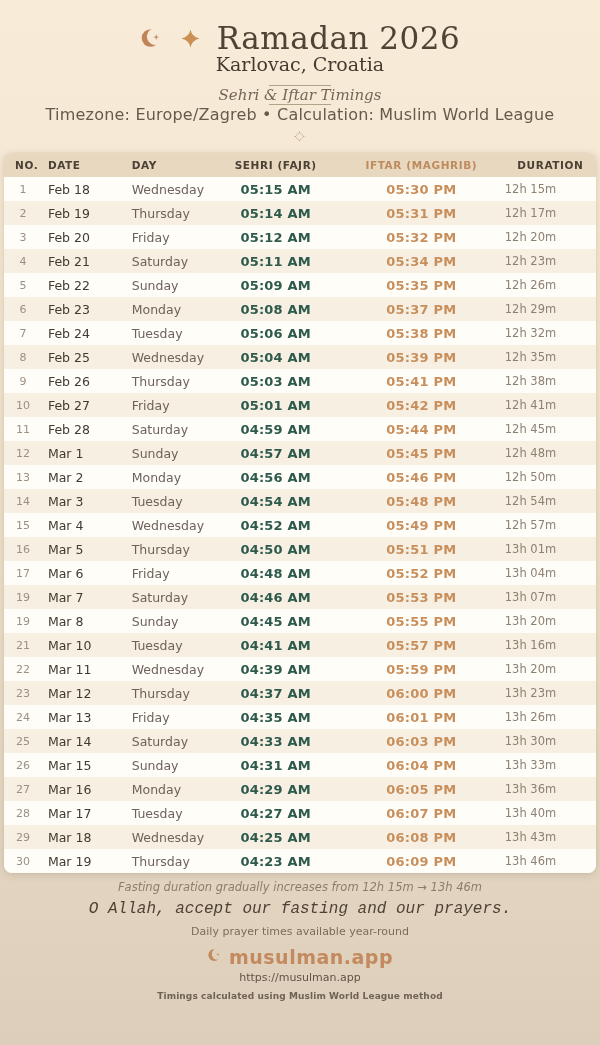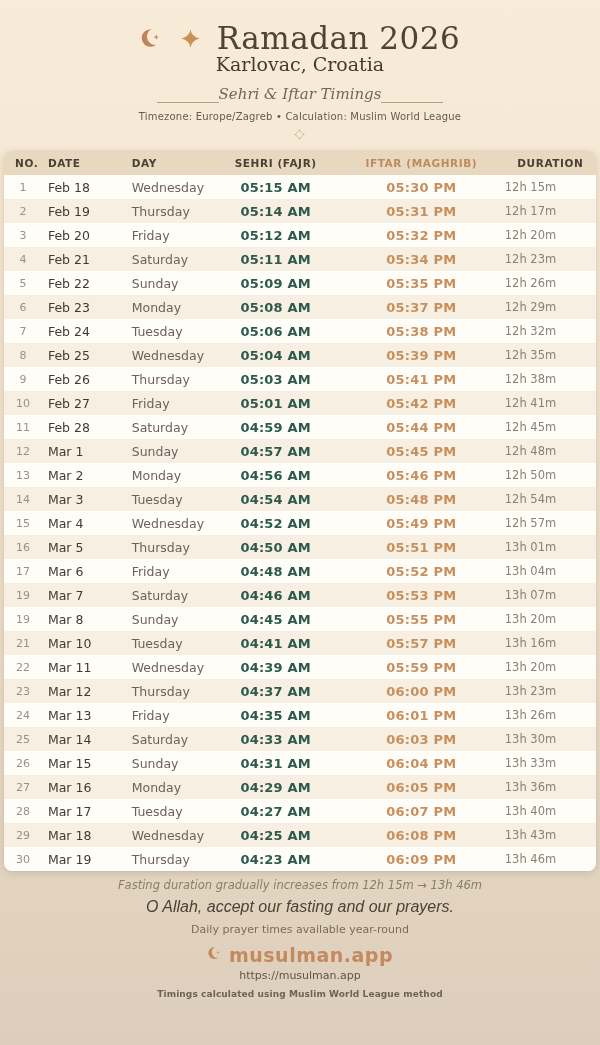--- a/index.html
+++ b/index.html
@@ -10,24 +10,24 @@
     color:#4b4034;
   }
   .page { width:600px; height:1045px; display:flex; flex-direction:column; align-items:center; }
 
   
   .hdr { text-align:center; padding-top:20px; }
   .title-row { display:flex; align-items:center; justify-content:center; gap:17px; }
   .title-row svg { display:block; }
   .page-title { font-family:"DejaVu Serif", serif; font-size:31px; font-weight:400; color:#4f4335; letter-spacing:0.5px; }
   .location { font-family:"DejaVu Serif", serif; font-size:19px; font-weight:400; color:#443a2e; margin-top:-3px; }
-  .subtitle-row { display:flex; align-items:flex-end; justify-content:center; margin-top:10px; }
+  .subtitle-row { display:flex; align-items:center; justify-content:center; margin-top:10px;flex-direction:column; }
   .subtitle-row .line { width:62px; height:1px; background:#b3a189; }
   .subtitle { font-family:"DejaVu Serif", serif; font-style:italic; font-size:15px; color:#766555; }
-  .meta { margin-top:8px; font-size:10px; font-weight:500; color:#675a4a; letter-spacing:0.2px; }
+  .meta { font-size:16px; font-weight:500; color:#675a4a; letter-spacing:0.2px; }
   .ornament { margin:9px auto 0; width:7px; height:7px; border:1px dotted #bda684; transform:rotate(45deg); }
 
   
   .card {
     margin-top:13px; width:592px; background:#fcf9f3; border-radius:8px; overflow:hidden;
     box-shadow:0 2px 8px rgba(97,75,52,0.18), 0 0 1px rgba(97,75,52,0.25);
   }
   table { width:100%; border-collapse:collapse; table-layout:fixed; }
   col.w-no { width:6.4%; } col.w-date { width:14.5%; } col.w-day { width:14.5%; }
   col.w-sehri { width:21%; } col.w-iftar { width:28.2%; } col.w-dur { width:15.4%; }
@@ -47,21 +47,21 @@
   td.c-no { text-align:center; color:#9c9083; font-size:11px; }
   td.c-date { padding-left:6px; color:#433a2f; }
   td.c-day { padding-left:4px; color:#6e635a; }
   td.c-sehri { text-align:center; font-weight:700; font-size:13px; color:#2d5a4d; letter-spacing:0.2px; }
   td.c-iftar { text-align:center; font-weight:700; font-size:13px; color:#c88f5d; letter-spacing:0.2px; }
   td.c-duration { text-align:left; font-size:11.5px; color:#8d8172; }
 
   
   .ftr { text-align:center; margin-top:7px; }
   .note { font-style:italic; font-size:11.5px; color:#8a7d6c; }
-  .dua { font-family:Liberation Sans, sans-serif; font-style:italic; font-size:16px; color:#4e4234; margin-top:6px; }
+  .dua { font-family:Liberation Mono, monospace; font-style:italic; font-size:16px; color:#4e4234; margin-top:6px; }
   .tagline { font-size:11px; color:#7b6c5b; margin-top:7px; }
   .brand-row { display:flex; align-items:center; justify-content:center; gap:6px; margin-top:8px; }
   .brand { font-size:19px; font-weight:700; color:#c28a5e; letter-spacing:0.5px; }
   .url { font-size:11px; font-weight:500; color:#5f5345; margin-top:3px; }
   .method { font-size:9px; font-weight:700; color:#6f6355; margin-top:7px; letter-spacing:0.1px; }
 </style>
 </head>
 <body>
 
 <div class="page">

